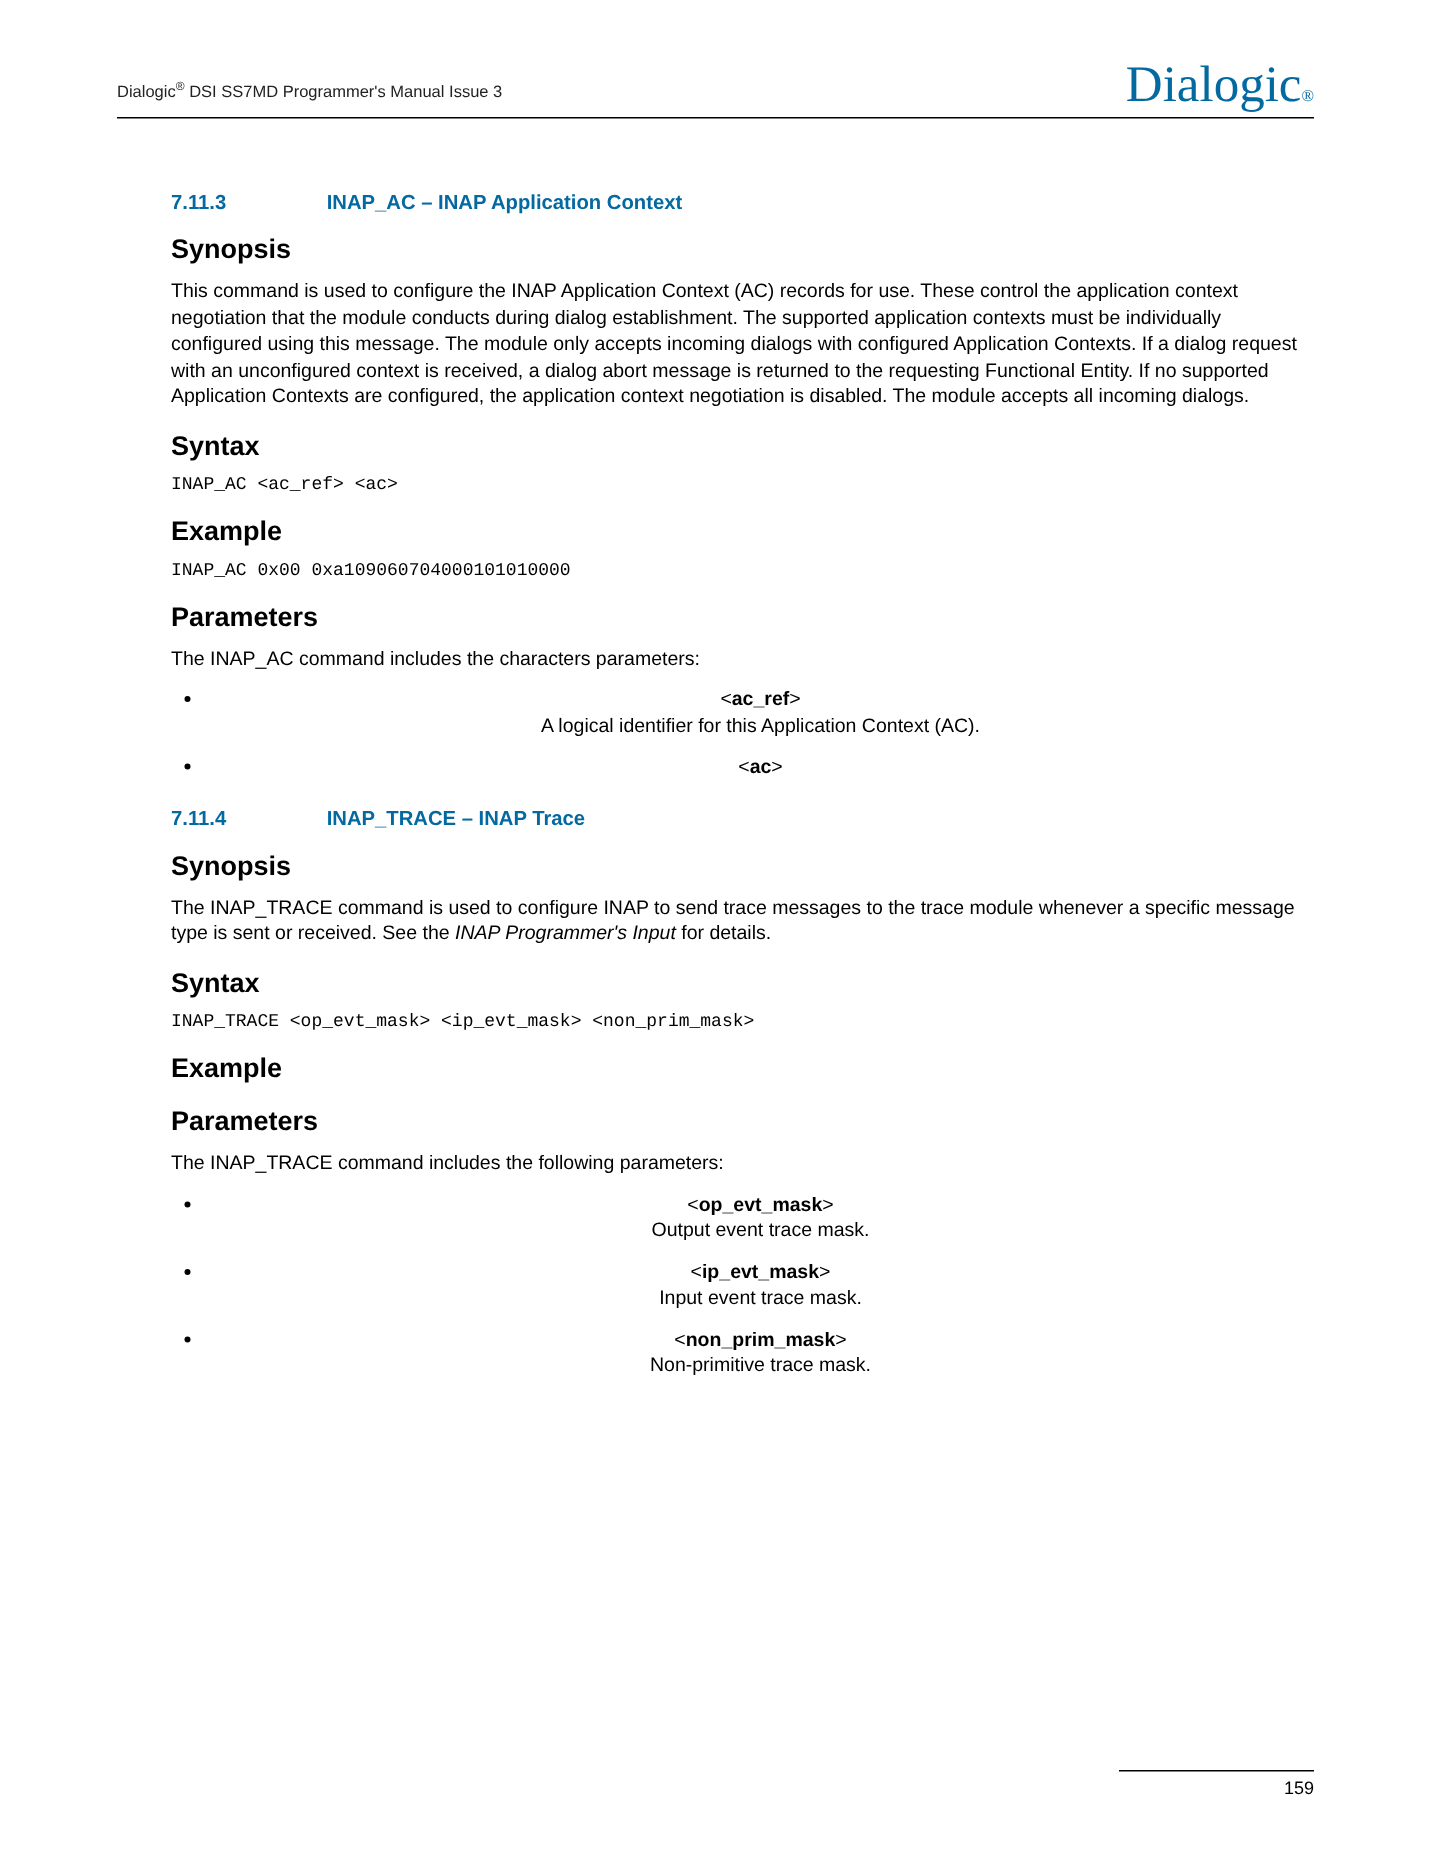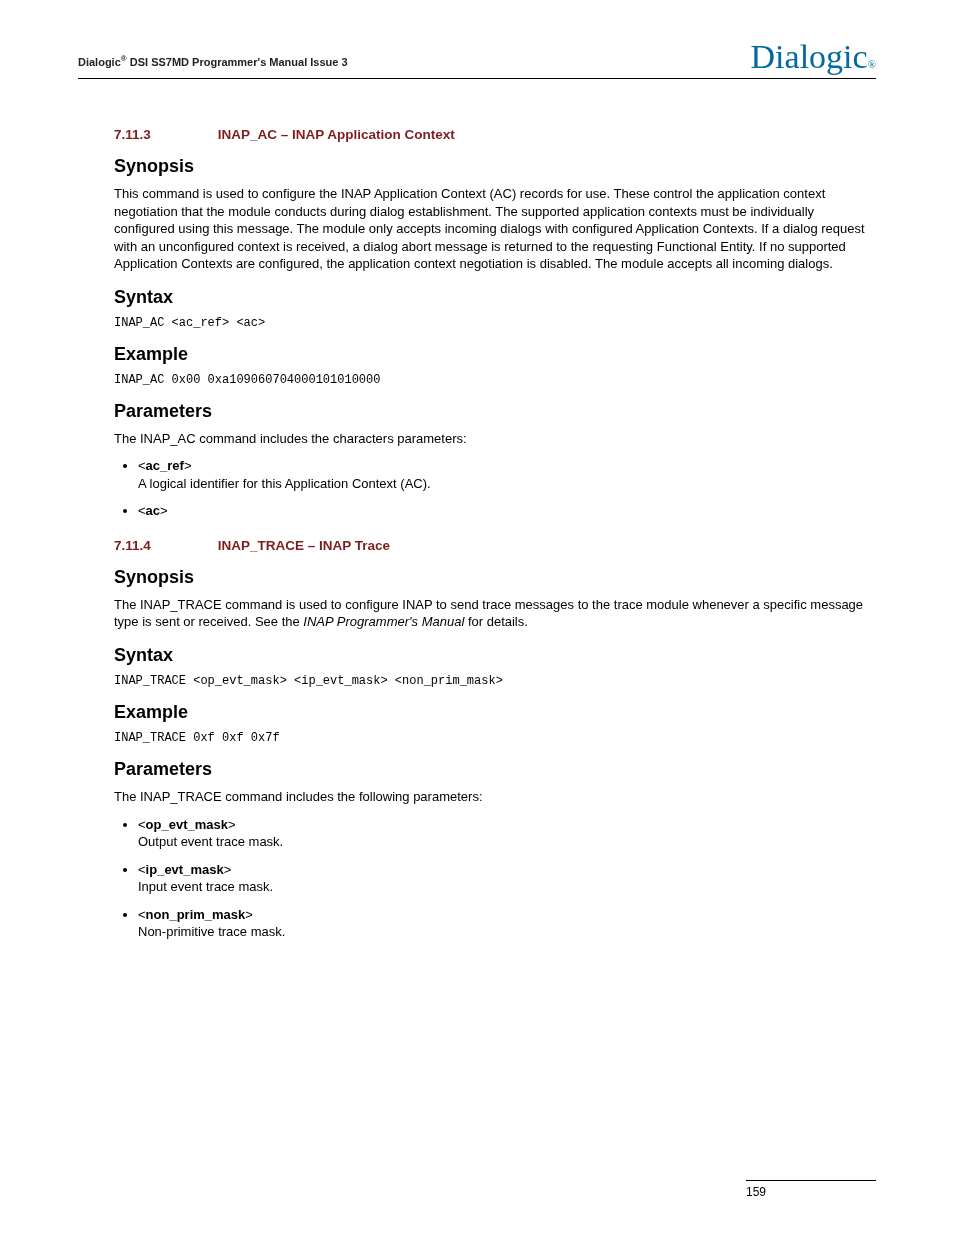--- a/index.html
+++ b/index.html
@@ -26,35 +26,34 @@
     justify-content: space-between;
     align-items: flex-end;
     border-bottom: 1.5px solid #000;
     padding-bottom: 2px;
     margin-bottom: 48px;
   }
   .header-text {
     font-size: 11px;
     color: #222;
     padding-bottom: 8px;
-    font-weight: bold;
   }
   .header-text sup { font-size: 8px; }
   .logo {
     font-family: "Times New Roman", serif;
     font-size: 34px;
     font-weight: 400;
     letter-spacing: 0px;
     color: #0369a1;
     line-height: 1;
     padding-bottom: 2px;
   }
   .logo .reg { font-size: 11px; vertical-align: baseline; }
   .section-heading {
-    color: #7f1d1d;
+    color: #0369a1;
     font-weight: bold;
     font-size: 13.5px;
     margin-top: 18px;
     margin-bottom: 14px;
   }
   .section-heading .sec-num {
     display: inline-block;
     width: 100px;
   }
   .subhead {
@@ -69,38 +68,39 @@
   .code {
     font-family: "Courier New", monospace;
     font-size: 12px;
     margin: 6px 0 10px 0;
     white-space: pre;
   }
   ul.params {
     list-style: disc;
     margin: 6px 0 10px 0;
     padding-left: 24px;
+    text-align: center;
   }
   ul.params li {
     margin-bottom: 10px;
     line-height: 1.35;
   }
   .param-name {
     font-weight: bold;
   }
   .italic { font-style: italic; }
   .page-number {
     position: absolute;
     bottom: 36px;
     right: 78px;
     font-size: 12px;
     border-top: 1px solid #000;
     padding-top: 4px;
     width: 130px;
-    text-align: left;
+    text-align: right;
   }
   .sec-block { margin-left: 36px; }
 </style>
 </head>
 <body>
 
 <div class="page">
 
   <div class="header-row">
     <div class="header-text">
@@ -140,28 +140,27 @@
       </li>
     </ul>
 
     <div class="section-heading">
       <span class="sec-num">7.11.4</span>
       <span>INAP_TRACE – INAP Trace</span>
     </div>
 
     <div class="subhead">Synopsis</div>
     <p class="body">
-      <span>The INAP_TRACE command is used to configure INAP to send trace messages to the trace module whenever a specific message type is sent or received. See the </span><span class="italic">INAP Programmer's Manual</span><span> for details.</span>
+      <span>The INAP_TRACE command is used to configure INAP to send trace messages to the trace module whenever a specific message type is sent or received. See the </span><span class="italic">INAP Programmer's Input</span><span> for details.</span>
     </p>
 
     <div class="subhead">Syntax</div>
     <div class="code">INAP_TRACE &lt;op_evt_mask&gt; &lt;ip_evt_mask&gt; &lt;non_prim_mask&gt;</div>
 
     <div class="subhead">Example</div>
-    <div class="code">INAP_TRACE 0xf 0xf 0x7f</div>
 
     <div class="subhead">Parameters</div>
     <p class="body">The INAP_TRACE command includes the following parameters:</p>
 
     <ul class="params">
       <li>
         &lt;<span class="param-name">op_evt_mask</span>&gt;<br>
         <span>Output event trace mask.</span>
       </li>
       <li>

